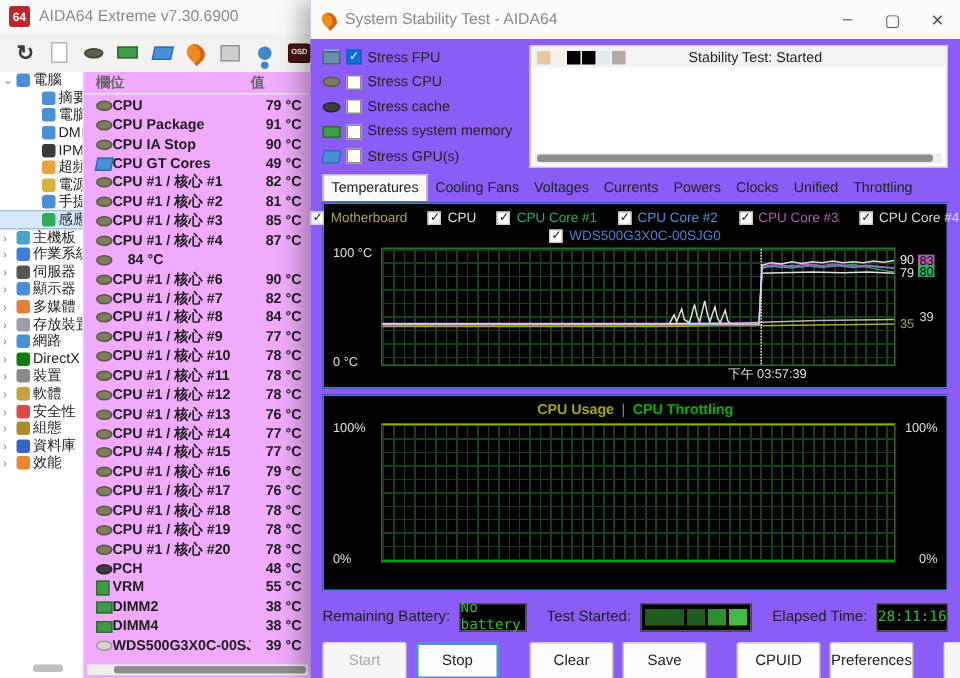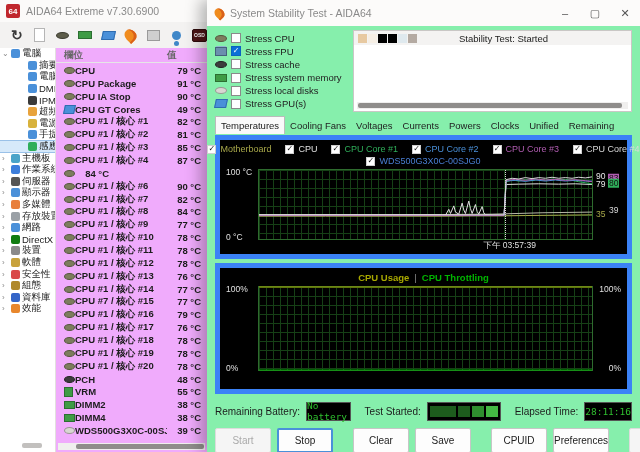--- a/index.html
+++ b/index.html
@@ -48,21 +48,21 @@
   .sicon.gpu::before{width:9px;height:7px;background:#4a90d9;border:1px solid #2f6cb0;transform:skewX(-12deg);}
   .sicon.pch::before{width:9px;height:5px;border-radius:50%;background:#3c3c3c;border:1px solid #222;}
   .sicon.vrm::before{width:7px;height:8px;background:#3f9b45;border:1px solid #2c6e31;}
   .sicon.ram::before{width:10px;height:6px;background:#3f9b45;border:1px solid #2c6e31;}
   .sicon.disk::before{width:10px;height:5px;border-radius:50%;background:#d8d6d2;border:1px solid #9a9894;}
   .slabel{flex:1;white-space:nowrap;overflow:hidden;}
   .sval{width:34px;text-align:right;white-space:nowrap;}
   .sens-hscroll{position:absolute;bottom:2px;left:2px;right:2px;height:7px;background:#f0efee;}
   .sens-hthumb{position:absolute;left:18px;right:1px;top:1px;height:5px;background:#8f8d8b;border-radius:2px;}
   
-  .sst{position:absolute;left:207px;top:0;width:433px;height:452px;background:#86efac;
+  .sst{position:absolute;left:207px;top:0;width:433px;height:452px;background:#8b5cf6;
        box-shadow:-7px 0 14px rgba(0,0,0,0.28);display:flex;flex-direction:column;}
   .sst-titlebar{height:26px;background:#fcfbfa;display:flex;align-items:center;padding-left:8px;gap:6px;flex:none;}
   .sst-title{font-size:10.5px;color:#8a8a8a;flex:1;white-space:nowrap;}
   .winctl{display:flex;gap:0;}
   .winctl span{width:30px;text-align:center;font-size:11px;color:#555;cursor:default;}
   .sst-row1{display:flex;padding:4px 8px 0 8px;gap:6px;height:86px;flex:none;}
   .stress{width:132px;display:flex;flex-direction:column;justify-content:space-between;padding:2px 0;}
   .sopt{display:flex;align-items:center;gap:4px;height:12px;font-size:9.5px;white-space:nowrap;}
   .sticon{width:12px;flex:none;display:flex;align-items:center;}
   .sticon::before{content:"";display:block;}
@@ -87,21 +87,21 @@
   .logdate{width:100px;padding-left:4px;display:flex;gap:1px;align-items:center;}
   .dtblock{width:9px;height:9px;display:inline-block;}
   .logstatus{padding-left:5px;color:#222;}
   .log-hscroll{position:absolute;bottom:2px;left:3px;right:3px;height:7px;background:#f0efee;}
   .log-hthumb{position:absolute;left:1px;right:6px;top:1px;height:5px;background:#8f8d8b;border-radius:2px;}
   
   .tabs{display:flex;align-items:flex-end;padding:5px 8px 0 8px;height:22px;flex:none;}
   .tab{font-size:9.5px;padding:3px 5px;color:#222;white-space:nowrap;cursor:default;}
   .tab.active{background:#fafafa;border:1px solid #bbb;border-bottom:none;}
   
-  .gpanel{margin:1px 8px 0 8px;background:#000;border:5px solid #3b82f6;flex:none;
+  .gpanel{margin:1px 8px 0 8px;background:#000;border:1px solid #3b82f6;flex:none;
           display:flex;flex-direction:column;padding:3px 4px 2px 4px;}
   .gpanel1{height:124px;}
   .gpanel2{height:131px;margin-top:4px;justify-content:flex-end;}
   .legend-row{display:flex;justify-content:center;gap:14px;height:12px;align-items:center;}
   .legitem{display:flex;align-items:center;gap:4px;font-size:9px;white-space:nowrap;}
   .legitem .cb{width:9px;height:9px;}
   .gtitle{height:13px;display:flex;justify-content:center;align-items:center;gap:5px;font-size:9.5px;font-weight:bold;}
   .olive{color:#a8a800;} .grn{color:#00b400;} .gsep{color:#888;font-weight:normal;}
   .plot-wrap{position:relative;flex:1;margin:2px 0 12px 0;}
   .gpanel2 .plot-wrap{margin-bottom:16px;}
@@ -421,21 +421,21 @@
             </div>
 
             <div class="srow">
               <span class="sicon temp"></span>
               <span class="slabel">CPU #1 / 核心 #14</span>
               <span class="sval">77 °C</span>
             </div>
 
             <div class="srow">
               <span class="sicon temp"></span>
-              <span class="slabel">CPU #7 / 核心 #15</span>
+              <span class="slabel">CPU #4 / 核心 #15</span>
               <span class="sval">77 °C</span>
             </div>
 
             <div class="srow">
               <span class="sicon temp"></span>
               <span class="slabel">CPU #1 / 核心 #16</span>
               <span class="sval">79 °C</span>
             </div>
 
             <div class="srow">
@@ -507,48 +507,43 @@
         <span>–</span>
         <span>▢</span>
         <span>✕</span>
       </div>
     </div>
 
     <div class="sst-row1">
       <div class="stress">
 
           <div class="sopt">
+            <span class="sticon fpu"></span>
+            <span class="cb on"></span>
+            <span>Stress FPU</span>
+          </div>
+
+          <div class="sopt">
             <span class="sticon cpu"></span>
             <span class="cb"></span>
             <span>Stress CPU</span>
-          </div>
-
-          <div class="sopt">
-            <span class="sticon fpu"></span>
-            <span class="cb on"></span>
-            <span>Stress FPU</span>
           </div>
 
           <div class="sopt">
             <span class="sticon cache"></span>
             <span class="cb"></span>
             <span>Stress cache</span>
           </div>
 
           <div class="sopt">
             <span class="sticon mem"></span>
             <span class="cb"></span>
             <span>Stress system memory</span>
           </div>
 
-          <div class="sopt">
-            <span class="sticon disk"></span>
-            <span class="cb"></span>
-            <span>Stress local disks</span>
-          </div>
 
           <div class="sopt">
             <span class="sticon gpu"></span>
             <span class="cb"></span>
             <span>Stress GPU(s)</span>
           </div>
         </div>
       <div class="loglist">
         <div class="logrow">
           <span class="logdate">
@@ -576,21 +571,21 @@
         <div class="tab">Voltages</div>
 
         <div class="tab">Currents</div>
 
         <div class="tab">Powers</div>
 
         <div class="tab">Clocks</div>
 
         <div class="tab">Unified</div>
 
-        <div class="tab">Remaining</div>
+        <div class="tab">Throttling</div>
       </div>
 
     <div class="gpanel gpanel1">
       <div class="legend-row">
 
           <span class="legitem">
             <span class="cb leg"></span>
             <span style="color: rgb(168, 168, 74);">Motherboard</span>
           </span>
 

